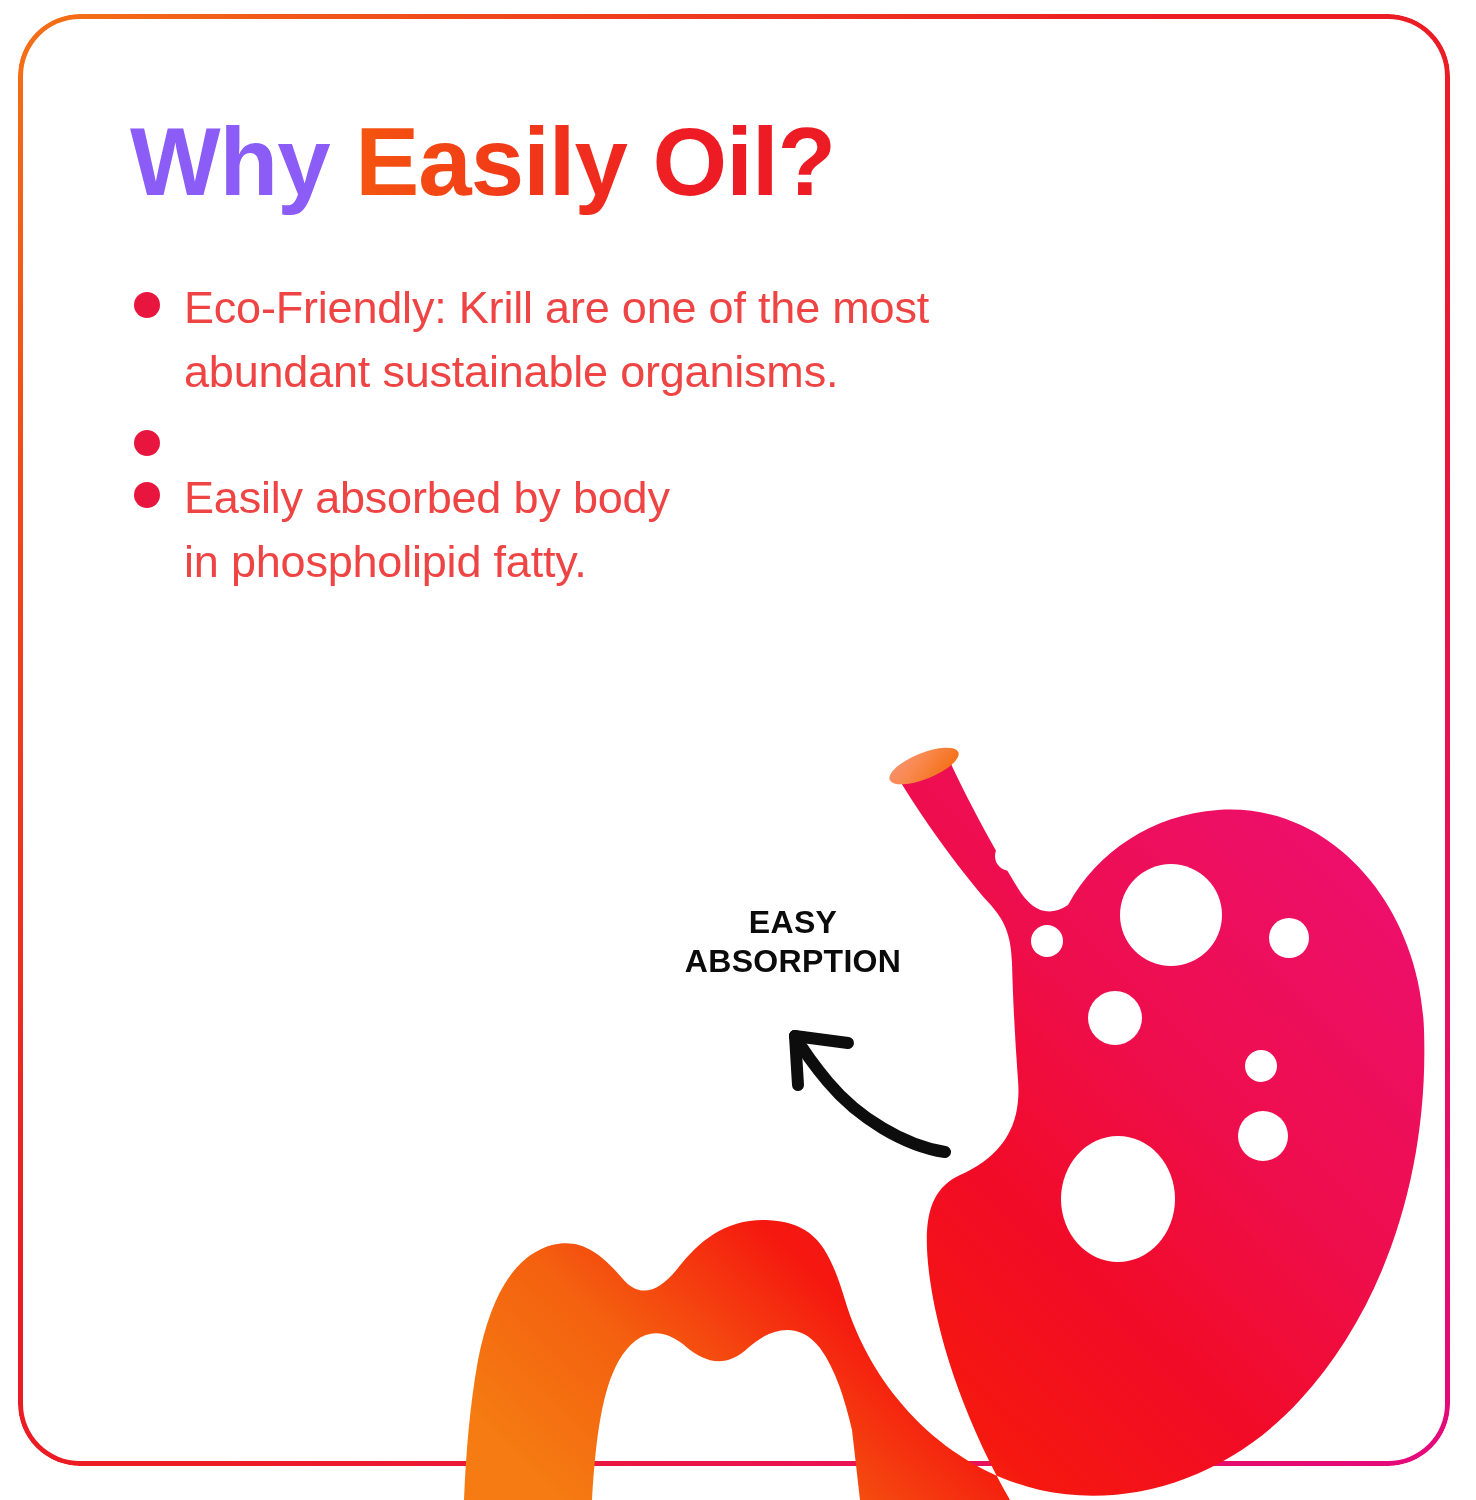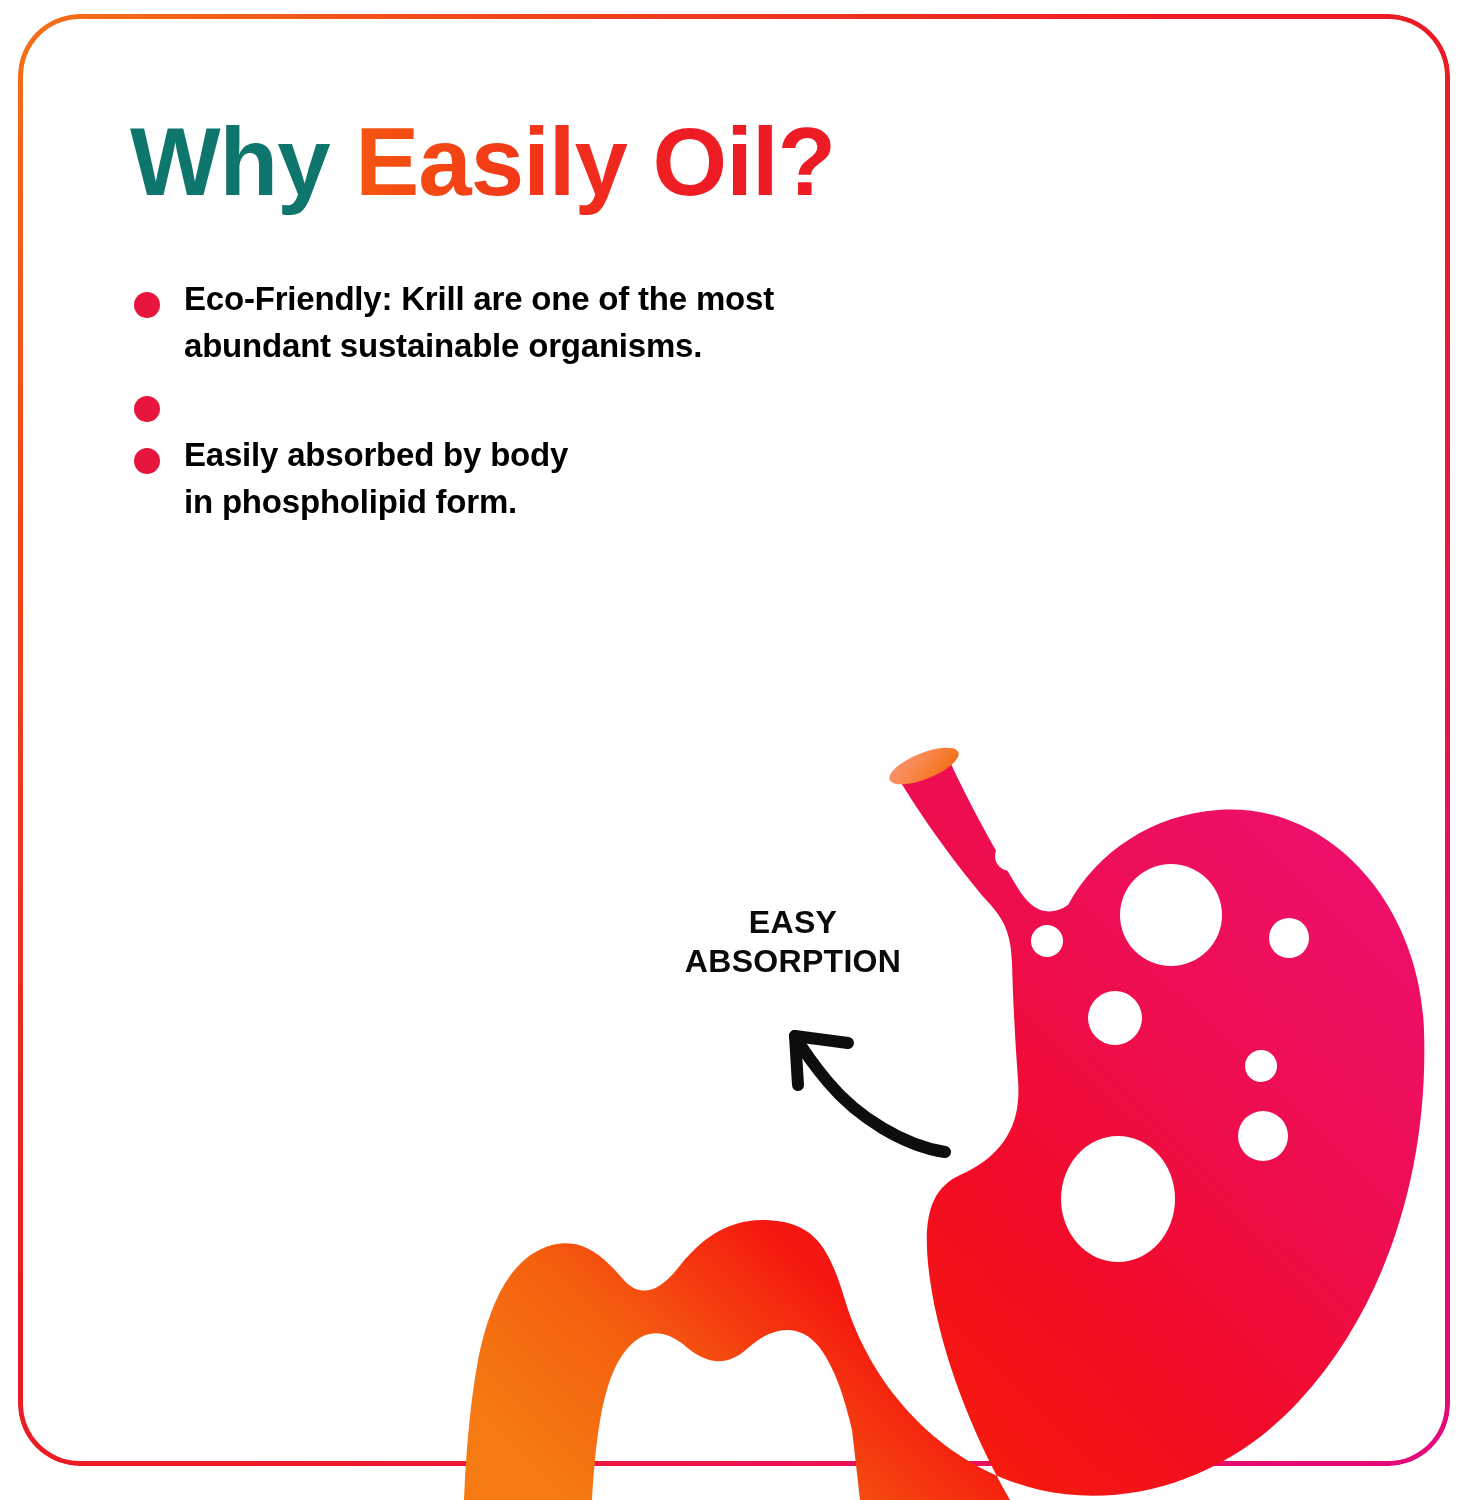--- a/index.html
+++ b/index.html
@@ -51,21 +51,21 @@
     position: absolute;
     left: 130px;
     top: 112px;
     font-size: 96px;
     font-weight: 700;
     letter-spacing: -1px;
     line-height: 1.05;
     white-space: nowrap;
   }
   #title .word-black {
-    color: #0f766e;
+    color: #8b5cf6;
     margin-top: 48px;
   }
   #title .word-accent {
     background: linear-gradient(90deg, #F4550F 0%, #F23C18 30%, #EE1B24 70%, #EC1C24 100%);
     -webkit-background-clip: text;
     background-clip: text;
     color: transparent;
   }
 
   
@@ -83,24 +83,24 @@
   .bullet-dot {
     flex: 0 0 auto;
     width: 26px;
     height: 26px;
     border-radius: 50%;
     background: #E8163E;
     margin-top: 16px;
     margin-right: 24px;
   }
   .bullet-text {
-    font-size: 33px;
+    font-size: 45px;
     line-height: 1.42;
-    color: #000000;
-    font-weight: 700;
+    color: #ef4444;
+    font-weight: 400;
     letter-spacing: -0.2px;
     white-space: pre-line;
   }
 
   
   #illustration {
     position: absolute;
     left: 0;
     top: 0;
     width: 1476px;
@@ -139,21 +139,21 @@
       <span class="bullet-dot"></span>
       <span class="bullet-text">Eco-Friendly: Krill are one of the most
 abundant sustainable organisms.</span>
     </div>
     <div class="bullet-row">
       <span class="bullet-dot"></span>
     </div>
     <div class="bullet-row">
       <span class="bullet-dot"></span>
       <span class="bullet-text">Easily absorbed by body
-in phospholipid form.</span>
+in phospholipid fatty.</span>
     </div>
   </div>
 
   <svg id="illustration" viewBox="0 0 1476 1500">
     <defs>
       <linearGradient id="stomachGrad" x1="0.06" y1="0.95" x2="0.97" y2="0.22">
         <stop offset="0%" stop-color="#F57B12"></stop>
         <stop offset="16%" stop-color="#F4600F"></stop>
         <stop offset="34%" stop-color="#F5180F"></stop>
         <stop offset="52%" stop-color="#F20B25"></stop>

